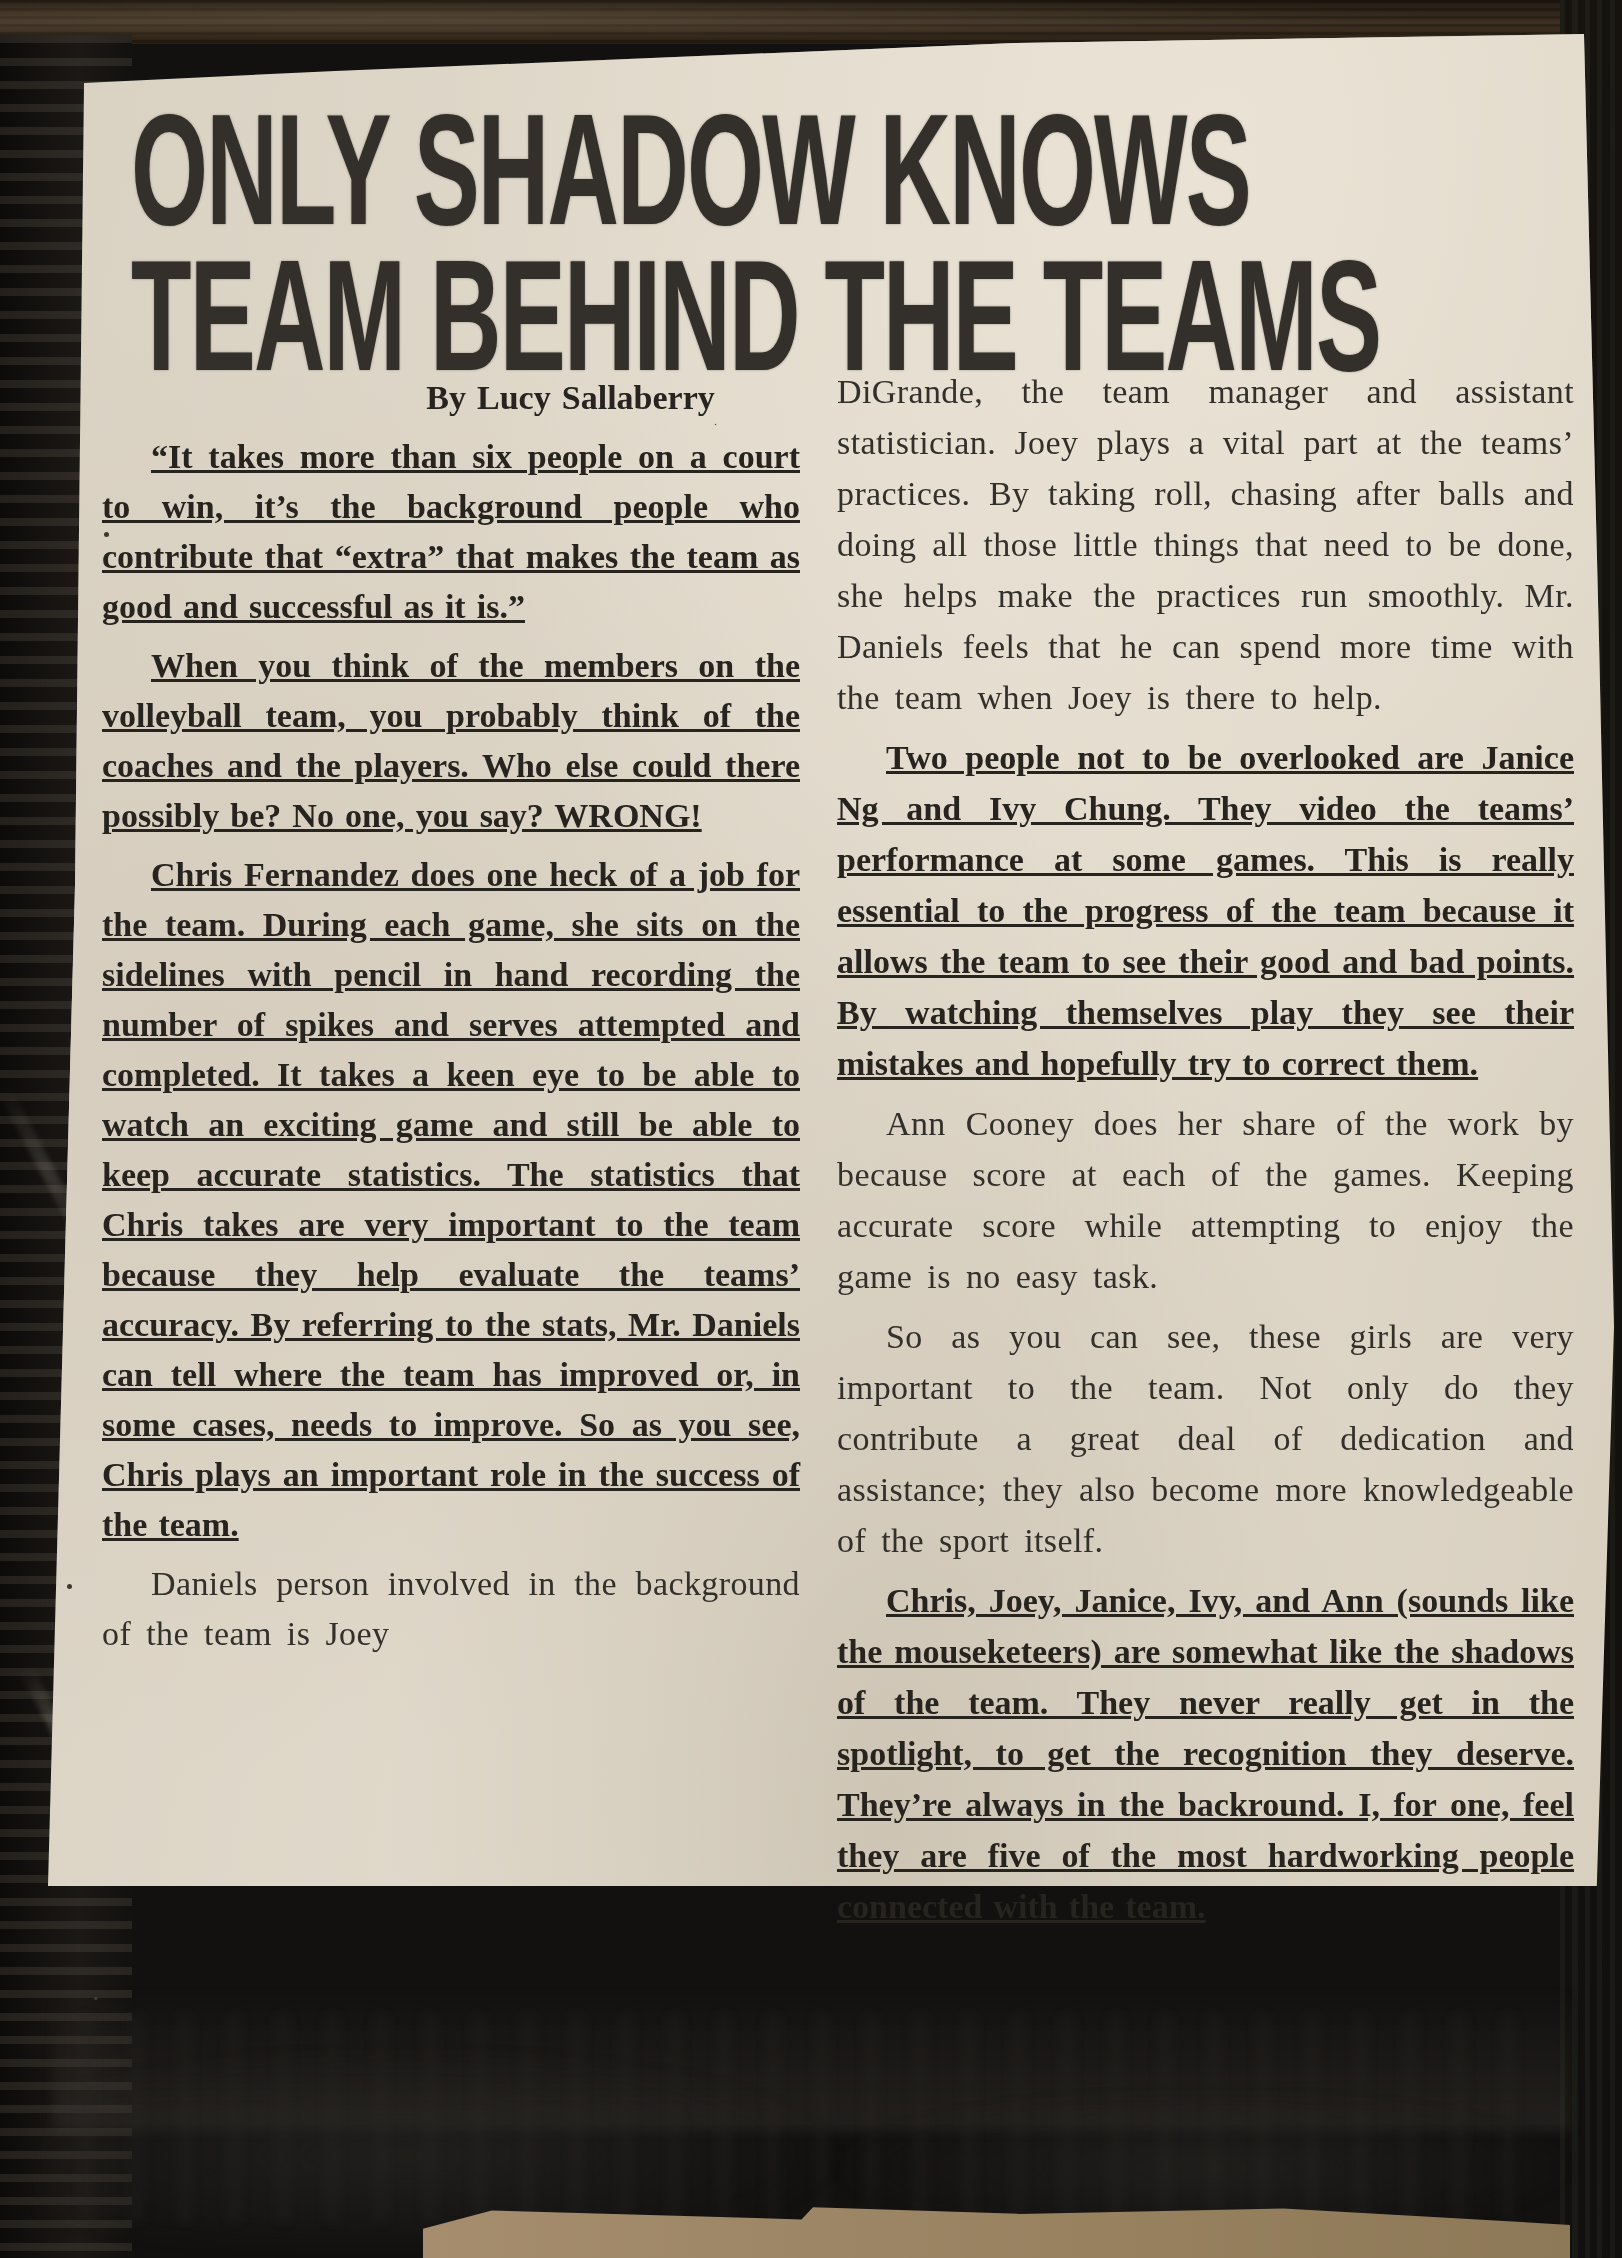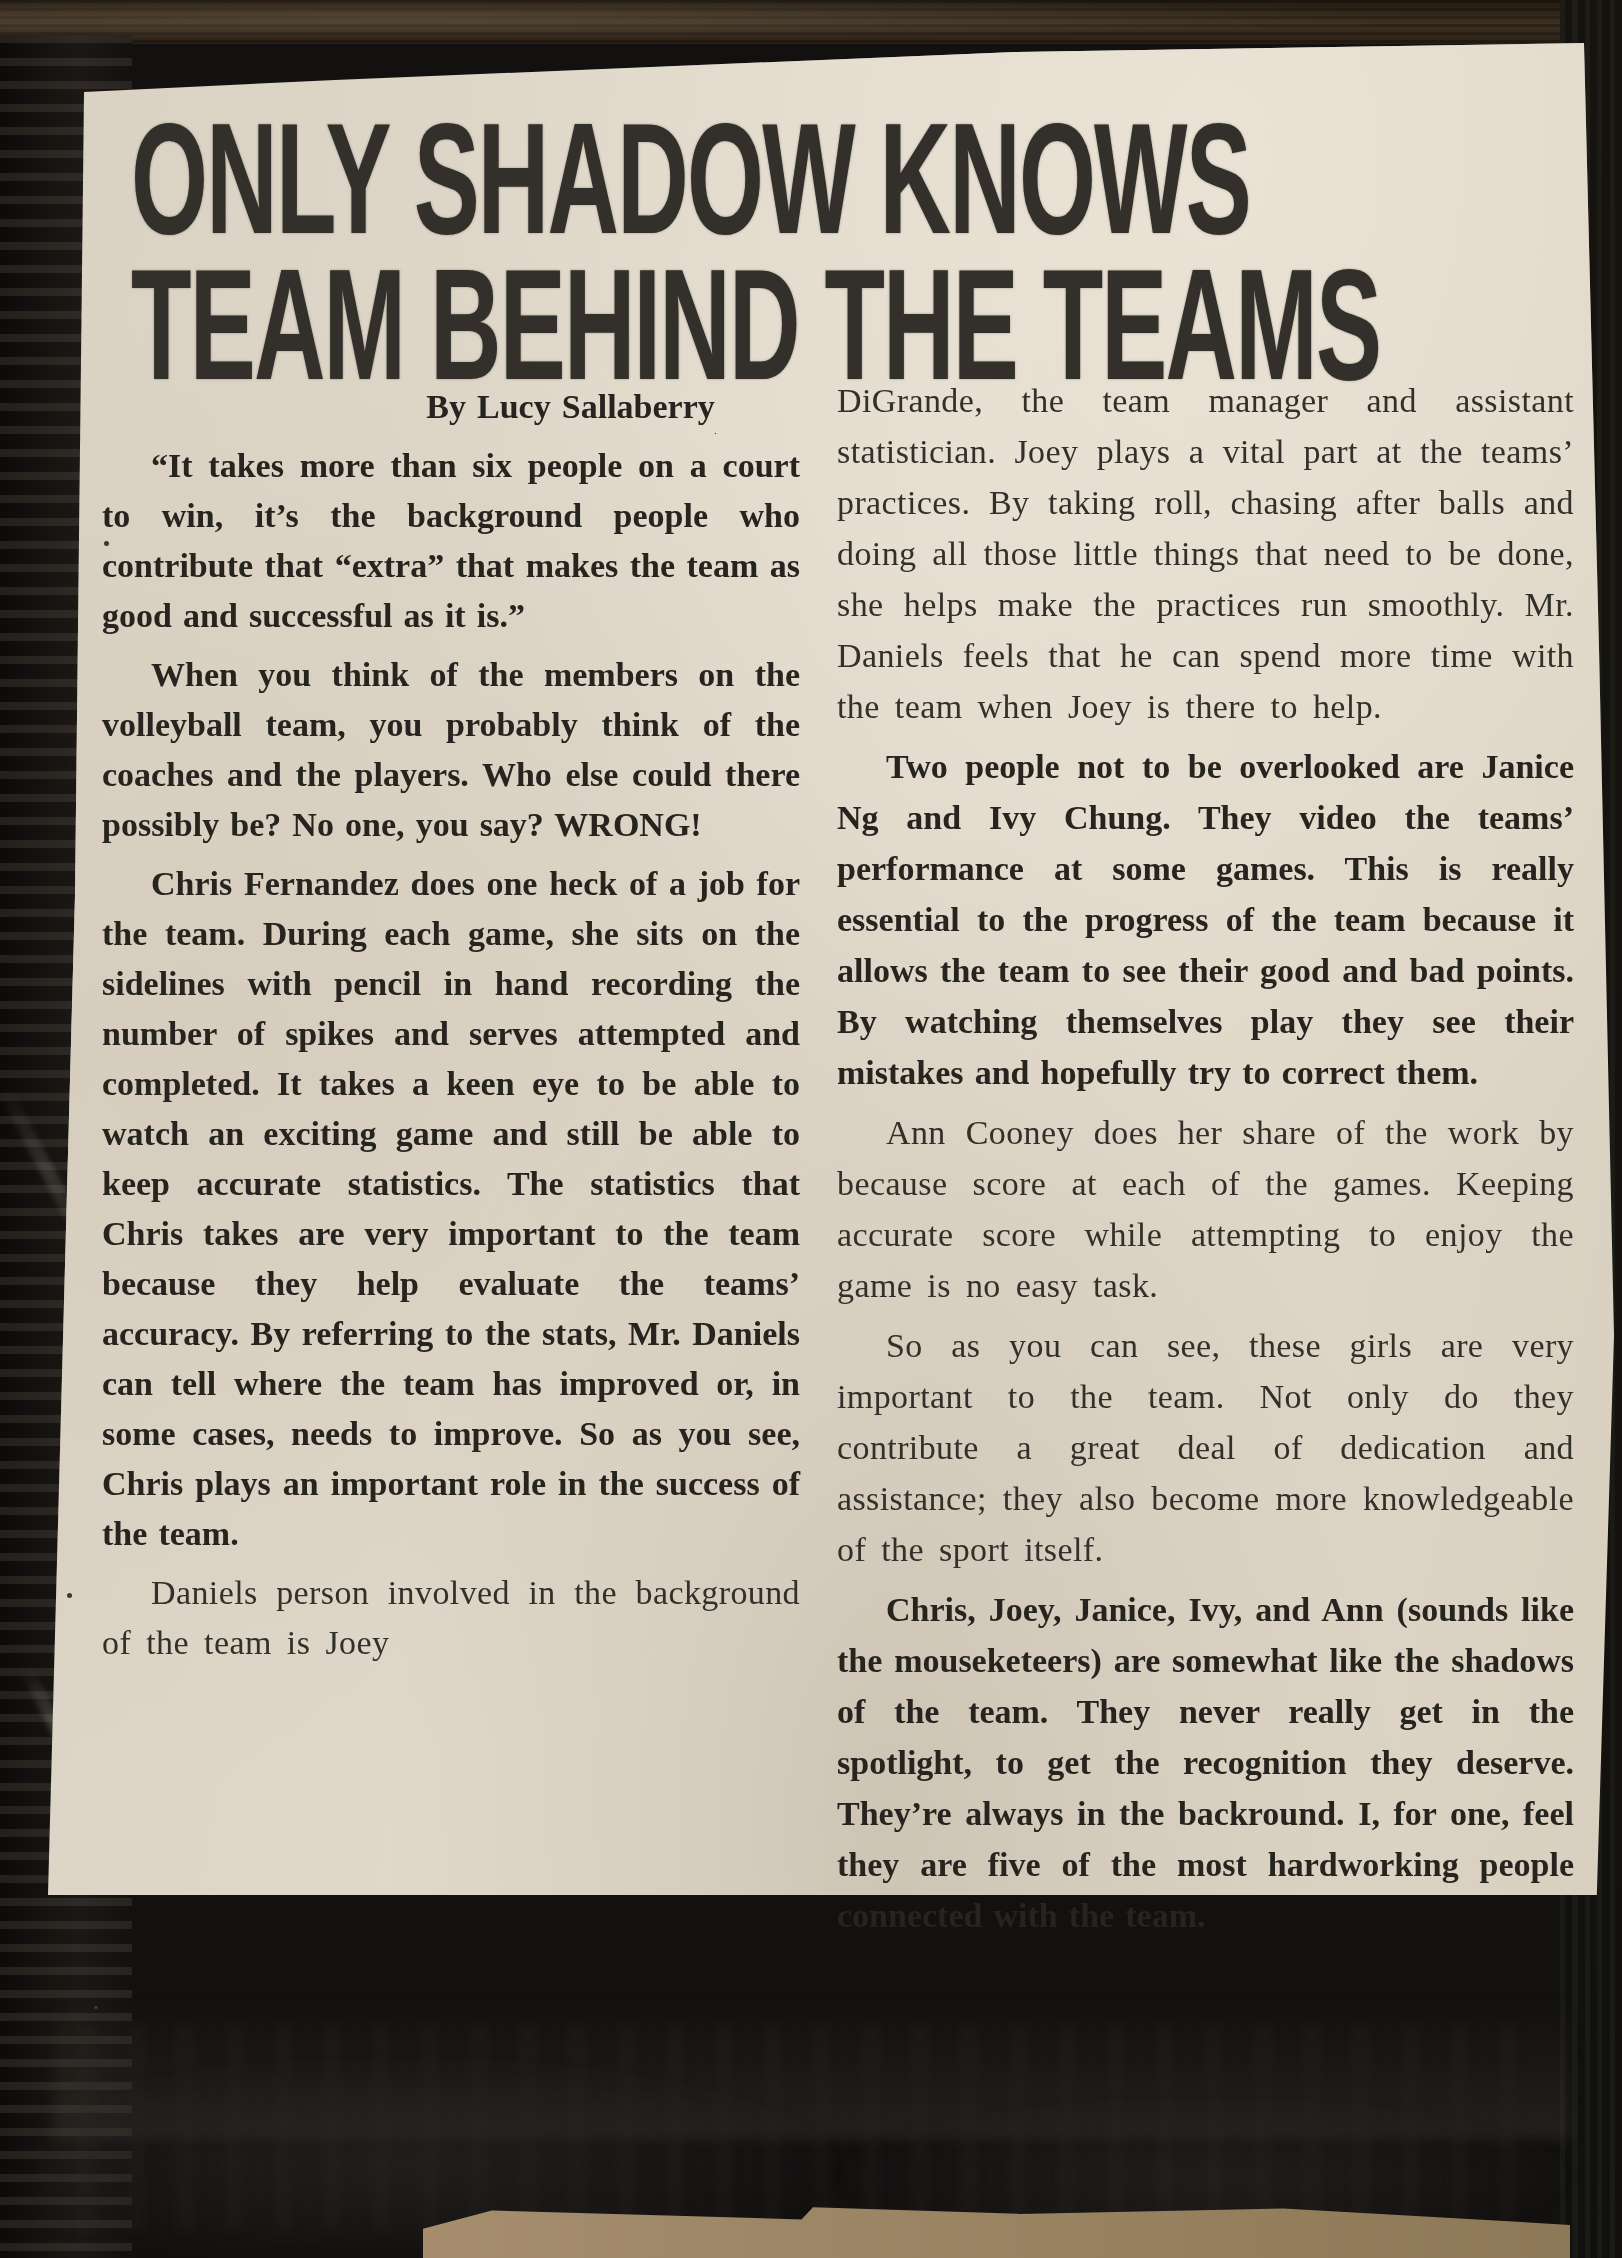--- a/index.html
+++ b/index.html
@@ -29,21 +29,21 @@
   }
   .binding-streak.s2{top:1165px;left:-49px;opacity:.5;}
   .right-band{
     position:absolute;left:1560px;top:0;width:63px;height:2258px;
     background:
       repeating-linear-gradient(to right, rgba(80,95,75,0.12) 0 5.3px, rgba(0,0,0,0) 5.3px 12.4px),
       linear-gradient(to bottom,#16130f,#12100e);
   }
   
   .paper{
-    position:absolute;left:0;top:13px;width:1622px;height:1882px;
+    position:absolute;left:0;top:4px;width:1622px;height:1882px;
     clip-path:polygon(84px 79px,335px 67px,1015px 39px,1584px 30px,
       1599px 635px,1614px 1323px,1595px 1941px,1584px 2258px,
       25px 2258px,44px 2029px,75px 882px);
     background:
       radial-gradient(ellipse at 75% 8%, #eae3d5 0%, rgba(233,226,212,0) 45%),
       radial-gradient(ellipse at 12% 55%, #d6cdbe 0%, rgba(216,207,192,0) 50%),
       radial-gradient(ellipse at 55% 96%, #cdc4b4 0%, rgba(207,198,182,0) 40%),
       linear-gradient(100deg,#d9d1c2,#e3dcce 55%,#d8cfbf);
     color:#2b2824;
   }
@@ -61,21 +61,21 @@
   .col{position:absolute;font-size:34px;line-height:50px;text-align:justify;word-spacing:2.6px;}
   .col-left{left:93px;top:360px;width:716px;}
   .col-right{left:828px;top:353px;width:755px;line-height:51px;}
   .col p{margin:9px;text-indent:49px;}
   .col p.noindent{text-indent:0;}
   .byline{
     font-weight:700;text-align:center;padding-left:190px;
     text-indent:0;font-size:34px;color:#262320;
   }
   .attribution{text-align:right;padding-right:22px;font-weight:700;text-indent:0;color:#262320;}
-  .b{font-weight:700;color:#272420;}
+  .b{font-weight:700;color:#272420;text-decoration:underline;}
   .lt{font-weight:400;color:#33302b;letter-spacing:0.4px;word-spacing:6.2px;}
   
   .smudge-band{
     position:absolute;left:53px;top:1985px;width:1517px;height:141px;
     background:linear-gradient(to bottom, rgba(70,66,60,0), rgba(70,66,60,0.30));
     filter:blur(5.3px);pointer-events:none;
   }
   .smudge-streaks{
     position:absolute;left:79px;top:2011px;width:1464px;height:207px;
     background:repeating-linear-gradient(90deg, rgba(42,40,36,0.20) 0 16px, rgba(42,40,36,0) 16px 49px);

